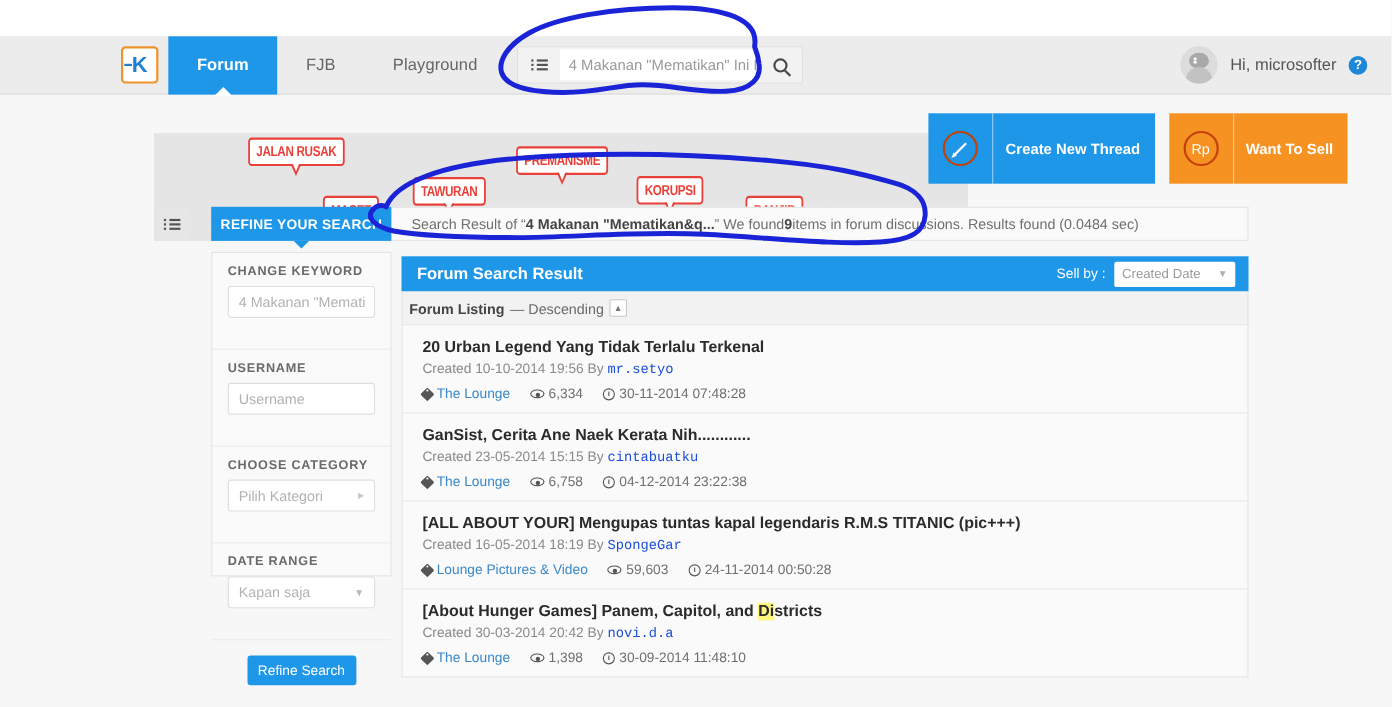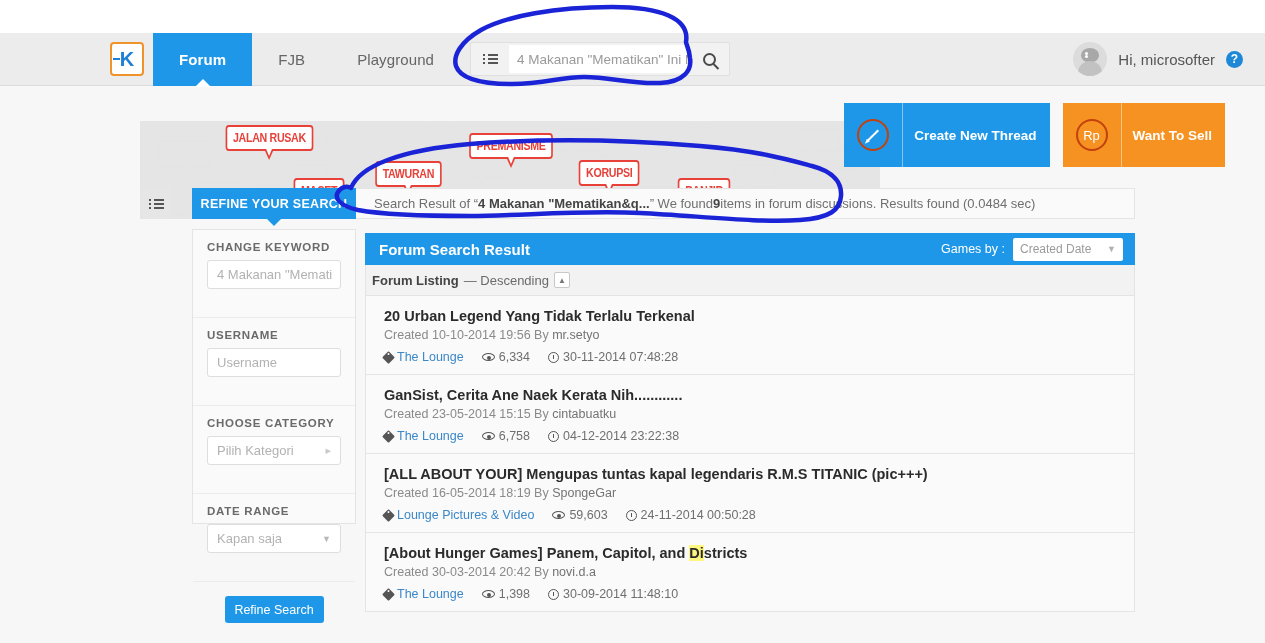--- a/index.html
+++ b/index.html
@@ -185,21 +185,21 @@
   .sortdir{
     width:16px; height:16px; border:1px solid #c8c8c8; background:#fff; border-radius:2px;
     display:flex; align-items:center; justify-content:center; font-size:8px; color:#777; cursor:pointer;
   }
   .item{
     background:#fafafa; border:1px solid #e4e4e4; border-top:none; padding:11px 14px 10px 18px;
   }
   .item-title{ font-size:14.5px; font-weight:bold; color:#2b2b2b; line-height:18px; }
   .hl{ background:#fff67f; }
   .item-meta{ font-size:12.5px; color:#8a8a8a; margin-top:3px;}
-  .item-meta a{ color:#737373; text-decoration:none;}
+  .item-meta a{ color:#1d4ed8; text-decoration:none;font-family:Liberation Mono, monospace;}
   .item-sub{ display:flex; align-items:flex-end; gap:6px; margin-top:8px; font-size:12.5px; color:#6f6f6f;}
   .item-sub .grp{ display:flex; align-items:center; gap:4px; margin-right:12px;}
   .item-sub a{ color:#3b87c8; text-decoration:none;}
   .ico-tag{
     width:9px;height:9px;background:#555;transform:rotate(45deg);border-radius:1px;position:relative;display:inline-block;
   }
   .ico-tag:after{content:"";position:absolute;left:1px;top:1px;width:2px;height:2px;border-radius:50%;background:#fafafa;}
   .ico-eye{
     width:13px;height:8px;border:1.4px solid #555;border-radius:50% 50%;display:inline-block;position:relative;
   }
@@ -357,21 +357,21 @@
     </div>
     <div class="sb-sec" style="padding-top:4px;">
       <button class="refine-btn">Refine Search</button>
     </div>
   </div>
 
   <div class="results">
     <div class="res-head">
       <div class="ttl">Forum Search Result</div>
       <div class="sortwrap">
-        <span>Games by :</span>
+        <span>Sell by :</span>
         <div class="sort-select">
           <span>Created Date</span>
           <span class="caret-d">▼</span>
         </div>
       </div>
     </div>
 
     <div class="listing-bar">
       <b>Forum Listing</b>
       <span>— Descending</span>

